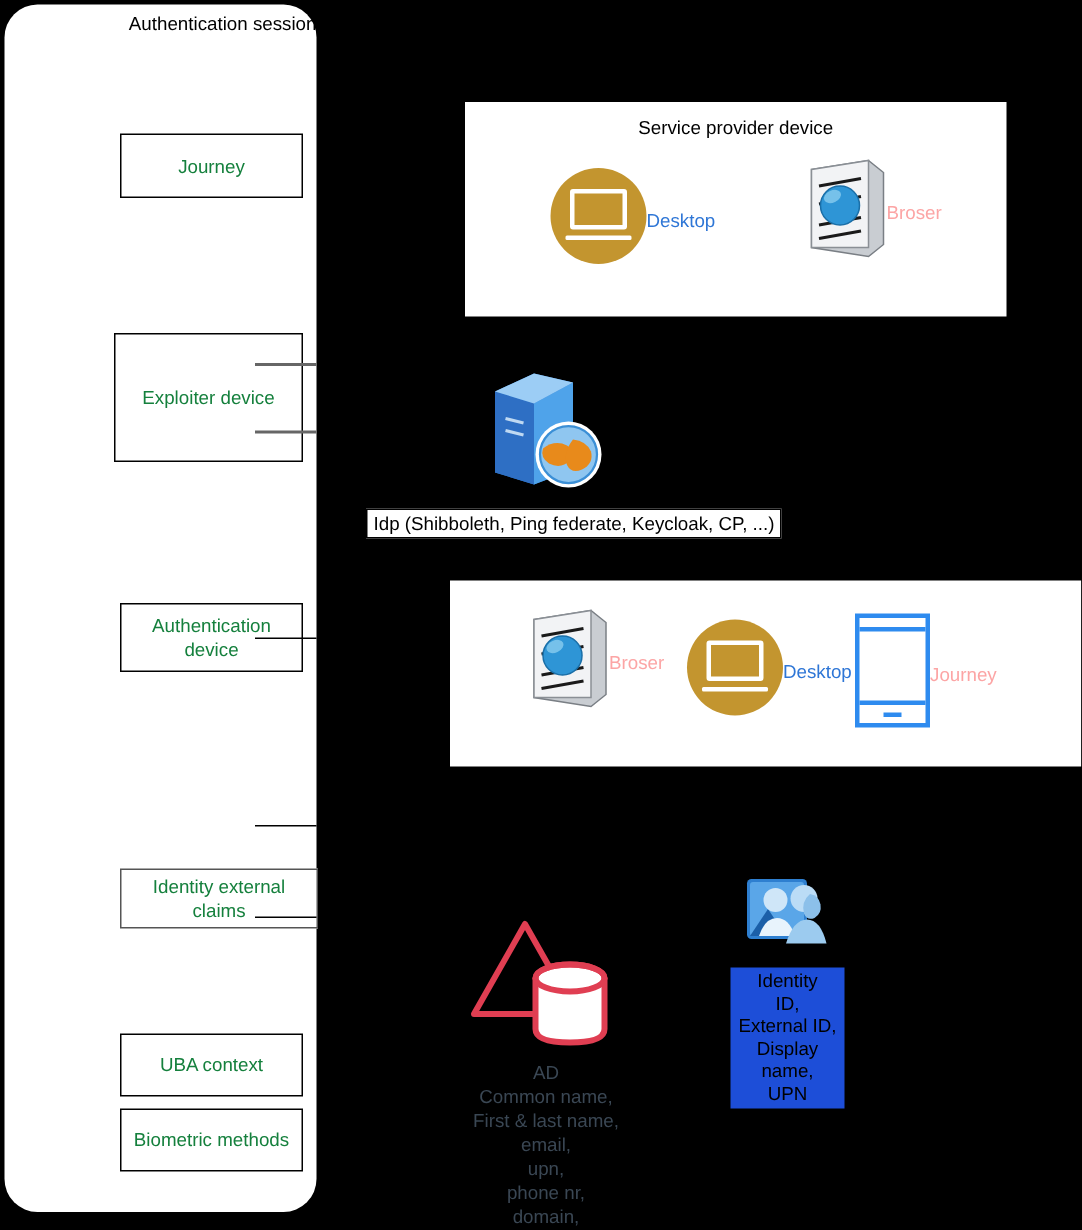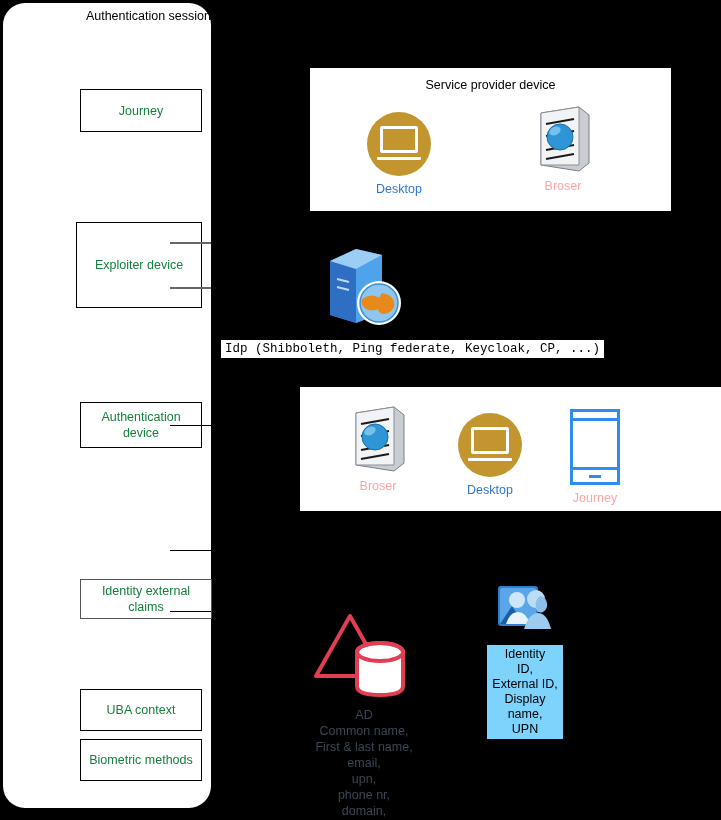--- a/index.html
+++ b/index.html
@@ -78,21 +78,21 @@
     width: 100%;
     text-align: center;
     font-size: 12.5px;
     color: #000000;
   }
 
   
   .icon-tile {
     position: absolute;
     display: flex;
-    flex-direction: column;
+    flex-direction: row;
     align-items: center;
   }
   .icon-label {
     margin-top: 6px;
     font-size: 12.5px;
     color: #fca5a5;
     text-align: center;
     line-height: 15px;
     white-space: nowrap;
   }
@@ -170,21 +170,21 @@
     font-size: 12.5px;
     color: #000000;
     padding: 1px 4px;
     white-space: nowrap;
     line-height: 16px;
   }
 
   
   .identity-label {
     position: absolute;
-    background: #7dd3fc;
+    background: #1d4ed8;
     font-size: 12.5px;
     color: #000000;
     text-align: center;
     line-height: 15px;
     padding: 2px 0;
     box-sizing: border-box;
   }
 
   
   .ad-label {
@@ -273,21 +273,21 @@
       <line x1="15" y1="34" x2="27" y2="37" stroke="#BFD9F2" stroke-width="2"></line>
       <line x1="15" y1="42" x2="27" y2="45" stroke="#BFD9F2" stroke-width="2"></line>
       <circle cx="57" cy="58" r="22" fill="#ffffff"></circle>
       <circle cx="57" cy="58" r="19" fill="#8FC6F0"></circle>
       <path d="M40 54 q8 -6 16 -2 q6 4 2 10 q-6 6 -14 2 q-6 -4 -4 -10 z" fill="#E88A1B"></path>
       <path d="M60 48 q9 1 12 8 q2 8 -6 12 q-7 3 -10 -3 q-3 -8 4 -17 z" fill="#E88A1B"></path>
       <circle cx="57" cy="58" r="19" fill="none" stroke="#3B8FD6" stroke-width="1.5"></circle>
     </svg>
   </div>
 
-  <div class="idp-label" style="left:220px; top:339px;font-family:Liberation Mono, monospace;">Idp (Shibboleth, Ping federate, Keycloak, CP, ...)</div>
+  <div class="idp-label" style="left:244px; top:339px;">Idp (Shibboleth, Ping federate, Keycloak, CP, ...)</div>
 
   <div class="wpanel" style="left:300px; top:387px; width:421px; height:124px;"></div>
 
   <div class="icon-tile" style="left:350px; top:405px;">
     <div class="browser-icon">
       <svg width="56" height="68" viewBox="0 0 56 68">
         <polygon points="6,8 44,2 54,10 54,58 44,66 6,60" fill="#C9CDD2" stroke="#7A7F85" stroke-width="1"></polygon>
         <polygon points="6,8 44,2 44,60 6,60" fill="#F2F3F5" stroke="#8A8F95" stroke-width="1"></polygon>
         <line x1="11" y1="19" x2="39" y2="14" stroke="#1A1A1A" stroke-width="2"></line>
         <line x1="11" y1="31" x2="39" y2="26" stroke="#1A1A1A" stroke-width="2"></line>

